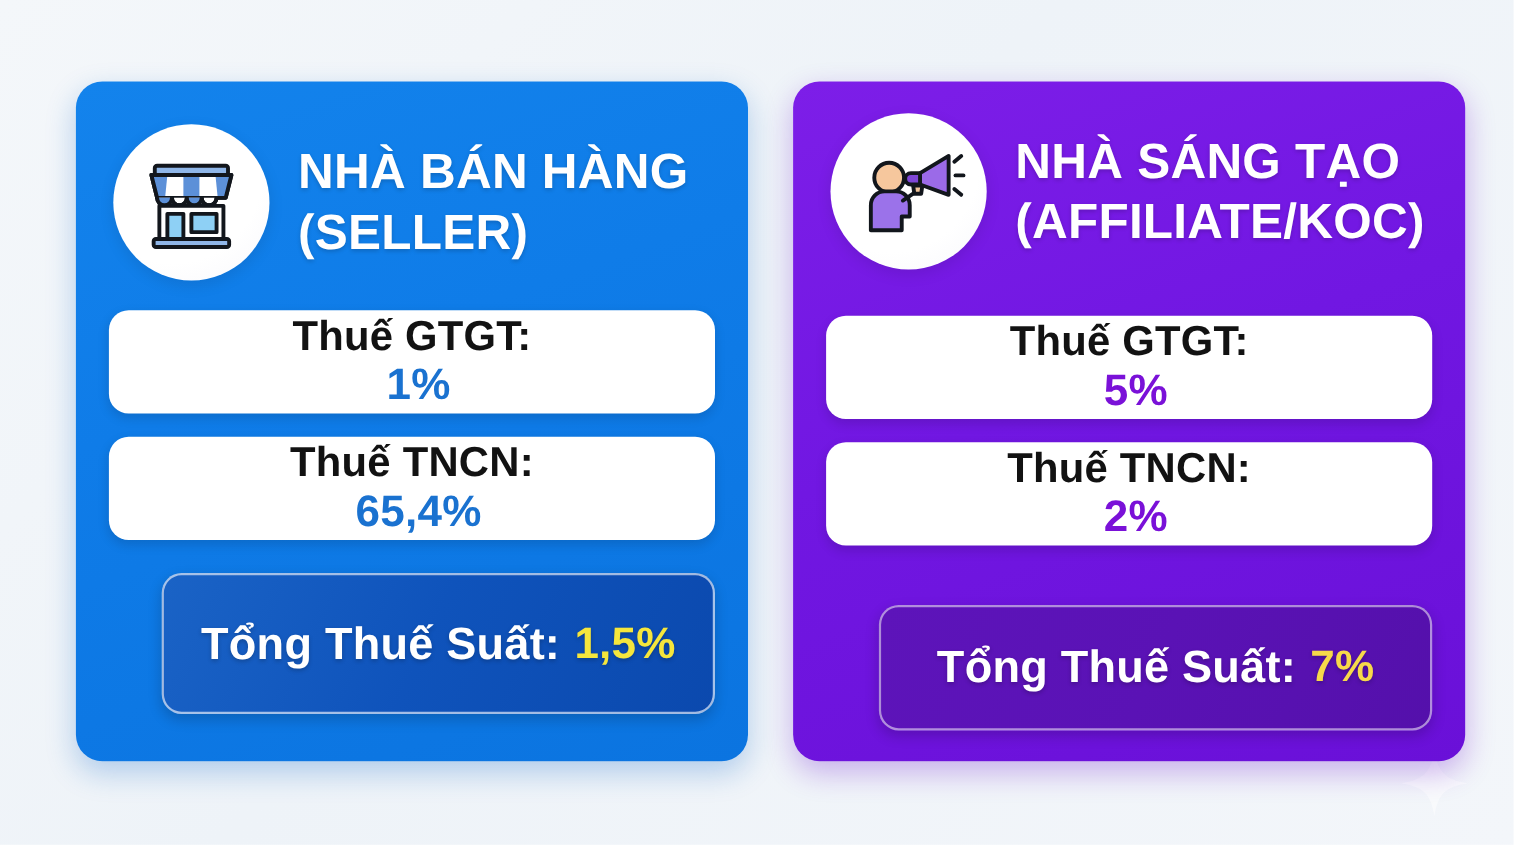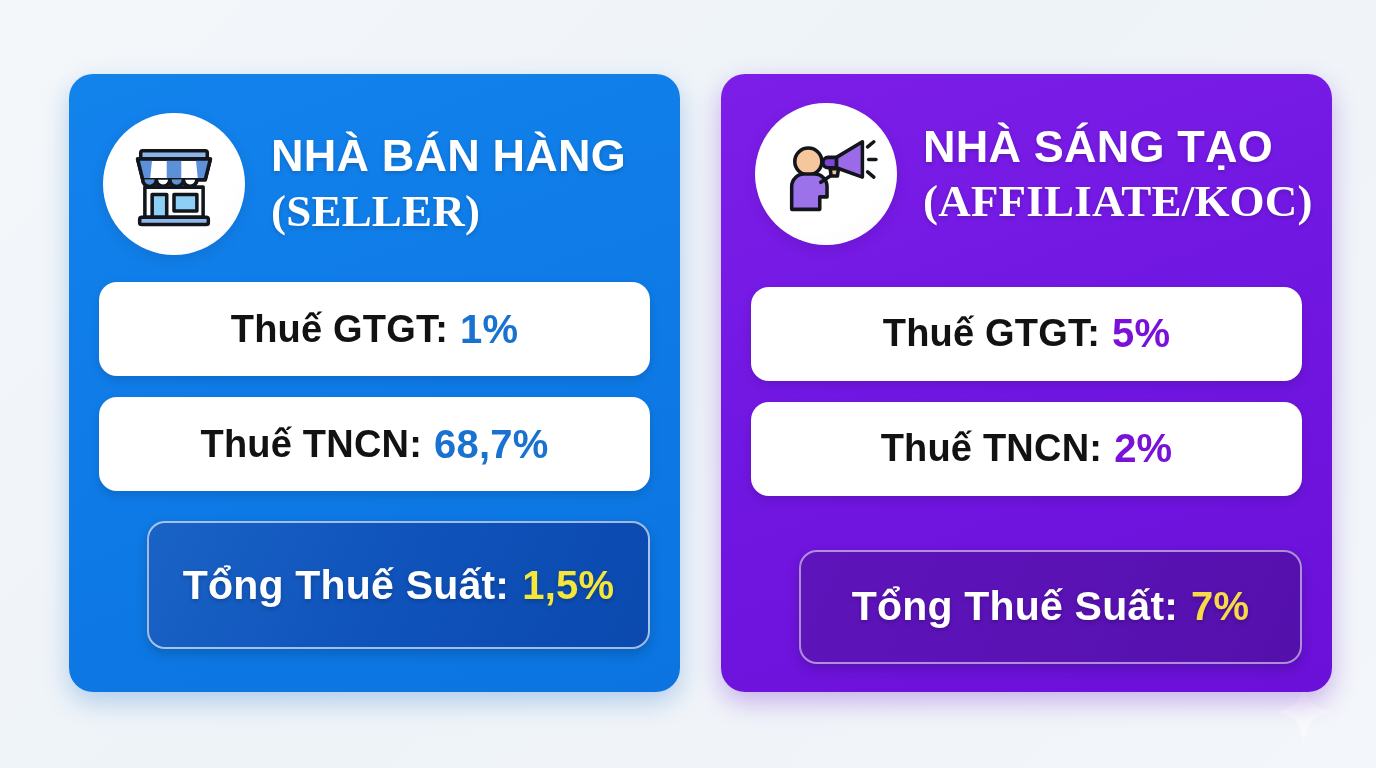--- a/index.html
+++ b/index.html
@@ -87,39 +87,39 @@
     color: #ffffff;
     font-size: 45px;
     font-weight: 700;
     line-height: 1.22;
     letter-spacing: 0.2px;
     text-shadow: 0 2px 4px rgba(0,0,0,0.18);
   }
   .card-title .line2 {
     display: block;
     font-weight: 700;
-    font-family: Liberation Serif, serif;
   }
 
   
   .rows {
     margin-top: 12px;
     display: flex;
     flex-direction: column;
     gap: 21px;
   }
 
   .row {
     height: 94px;
     border-radius: 18px;
     background: #ffffff;
     display: flex;
     align-items: center;
     justify-content: center;
     box-shadow: 0 4px 10px rgba(0,0,0,0.13);
+    flex-direction: column;
   }
 
   .row-label {
     font-size: 38px;
     font-weight: 700;
     color: #121212;
     letter-spacing: 0.2px;
   }
 
   .row-value {
@@ -215,21 +215,21 @@
       </h2>
     </div>
 
     <div class="rows">
       <div class="row">
         <span class="row-label">Thuế GTGT:</span>
         <span class="row-value" style="color:#1a72d0">1%</span>
       </div>
       <div class="row">
         <span class="row-label">Thuế TNCN:</span>
-        <span class="row-value" style="color:#1a72d0">68,7%</span>
+        <span class="row-value" style="color:#1a72d0">65,4%</span>
       </div>
     </div>
 
     <div class="total total--seller">
       <span class="total-label">Tổng Thuế Suất:</span>
       <span class="total-value" style="color:#f5e63c">1,5%</span>
     </div>
   </section>
 
   <section class="card card--creator">

